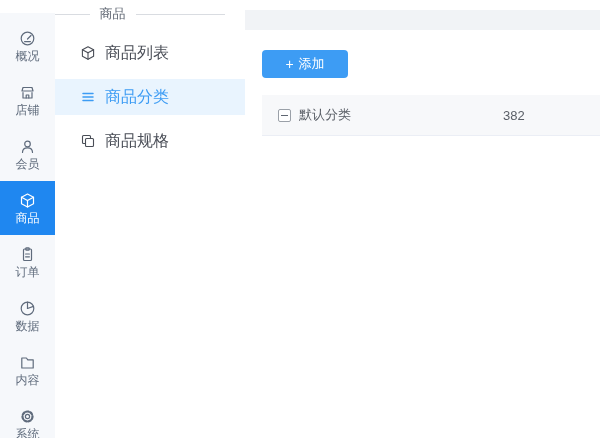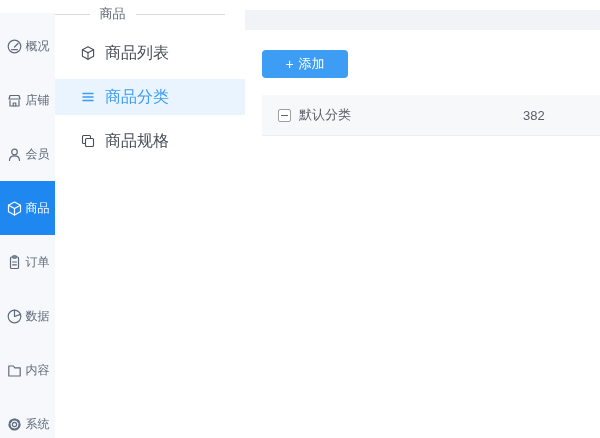--- a/index.html
+++ b/index.html
@@ -23,21 +23,21 @@
     font-size: 13px; color: #5f6672;
   }
   .group-title .line { flex: 1; height: 1px; background: #d9dce1; }
   .group-title .txt { margin: 0 10px; white-space: nowrap; }
 
   .primary-sidebar {
     position: absolute; left: 0; top: 13px; bottom: 0; width: 55px;
     background: #f6f8fb; padding-top: 6px;
   }
   .ps-item {
-    height: 54px; display: flex; flex-direction: row;
+    height: 54px; display: flex; flex-direction: column;
     align-items: center; justify-content: center; gap: 3px;
     color: #5f6b7c; cursor: pointer;
   }
   .ps-item .ps-label { font-size: 12px; line-height: 1; }
   .ps-item.active { background: #1f87f0; color: #ffffff; }
   .ps-item svg { display: block; }
 
   .submenu { margin-left: 55px; padding-top: 35px; }
   .sm-item {
     height: 36px; margin-bottom: 8px;
@@ -64,21 +64,21 @@
   .table { margin: 17px 0 0 17px; font-size: 13px; }
   .t-head {
     display: flex; align-items: center; height: 33px;
     background: #f5f7fa; color: #5f6672;
   }
   .t-row {
     display: flex; align-items: center; height: 41px;
     background: #ffffff; color: #595e66;
     border-bottom: 1px solid #ebeef5; cursor: default;
   }
-  .t-row.shaded { background: #f7f8fa; gap: 20px; }
+  .t-row.shaded { background: #f7f8fa; }
   .c1 { width: 225px; padding-left: 16px; display: flex; align-items: center; }
   .c2 { flex: 1; padding-left: 16px; }
   .c1.indent { padding-left: 40px; }
 
   .collapse-box {
     width: 13px; height: 13px; border: 1px solid #9aa0a8; border-radius: 2px;
     background: #ffffff; margin-right: 8px; position: relative;
     display: inline-block; cursor: pointer; flex: 0 0 auto;
   }
   .collapse-box::after {

